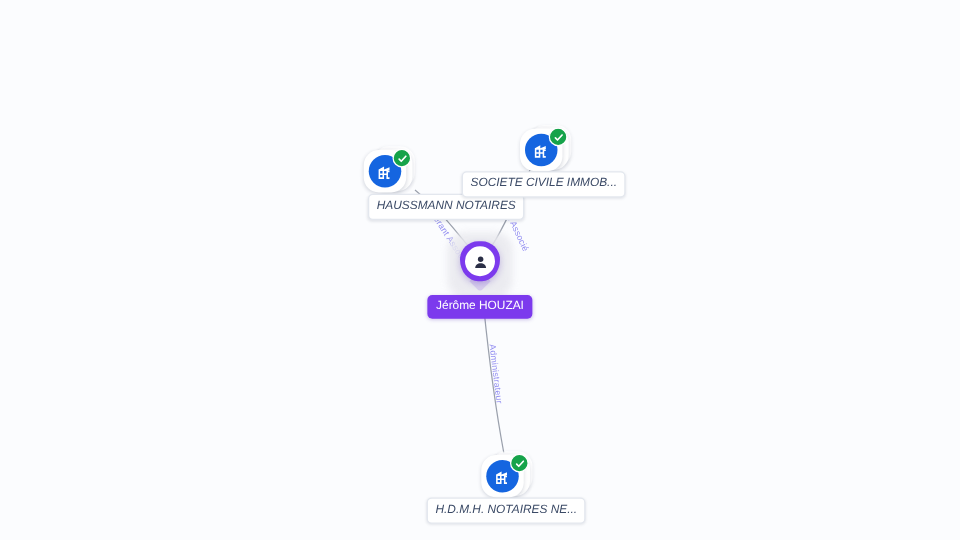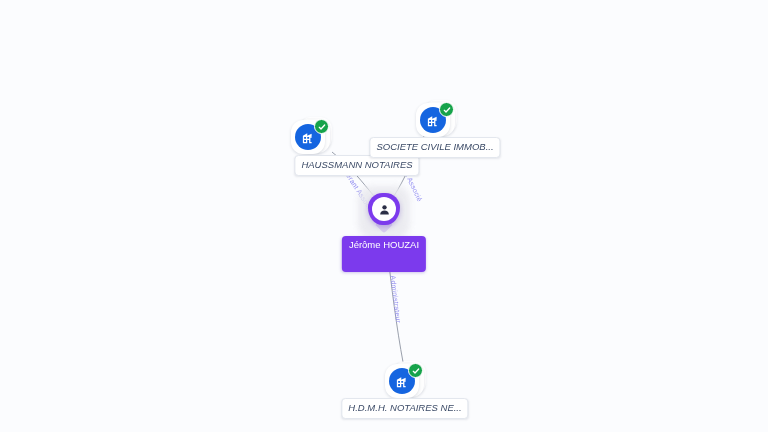--- a/index.html
+++ b/index.html
@@ -152,21 +152,21 @@
     font-style: italic;
   }
 
   .person-label {
     position: absolute;
     background: #7c3aed;
     border-radius: 4px;
     color: #ffffff;
     font-size: 9.5px;
     line-height: 1;
-    padding: 4px 7px 22px 7px;
+    padding: 4px 7px 5px 7px;
     white-space: nowrap;
     transform: translateX(-50%);
     box-shadow: 0 1px 3px rgba(80,40,180,.25);
     user-select: none;
   }
 </style>
 </head>
 <body style="background: rgb(251, 252, 254);">
 
 <div id="graph-canvas">

